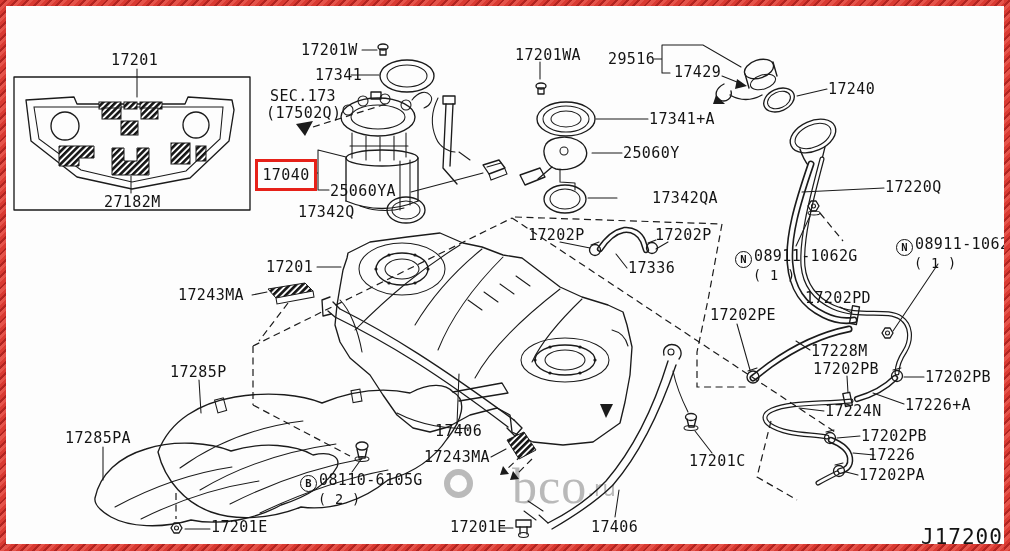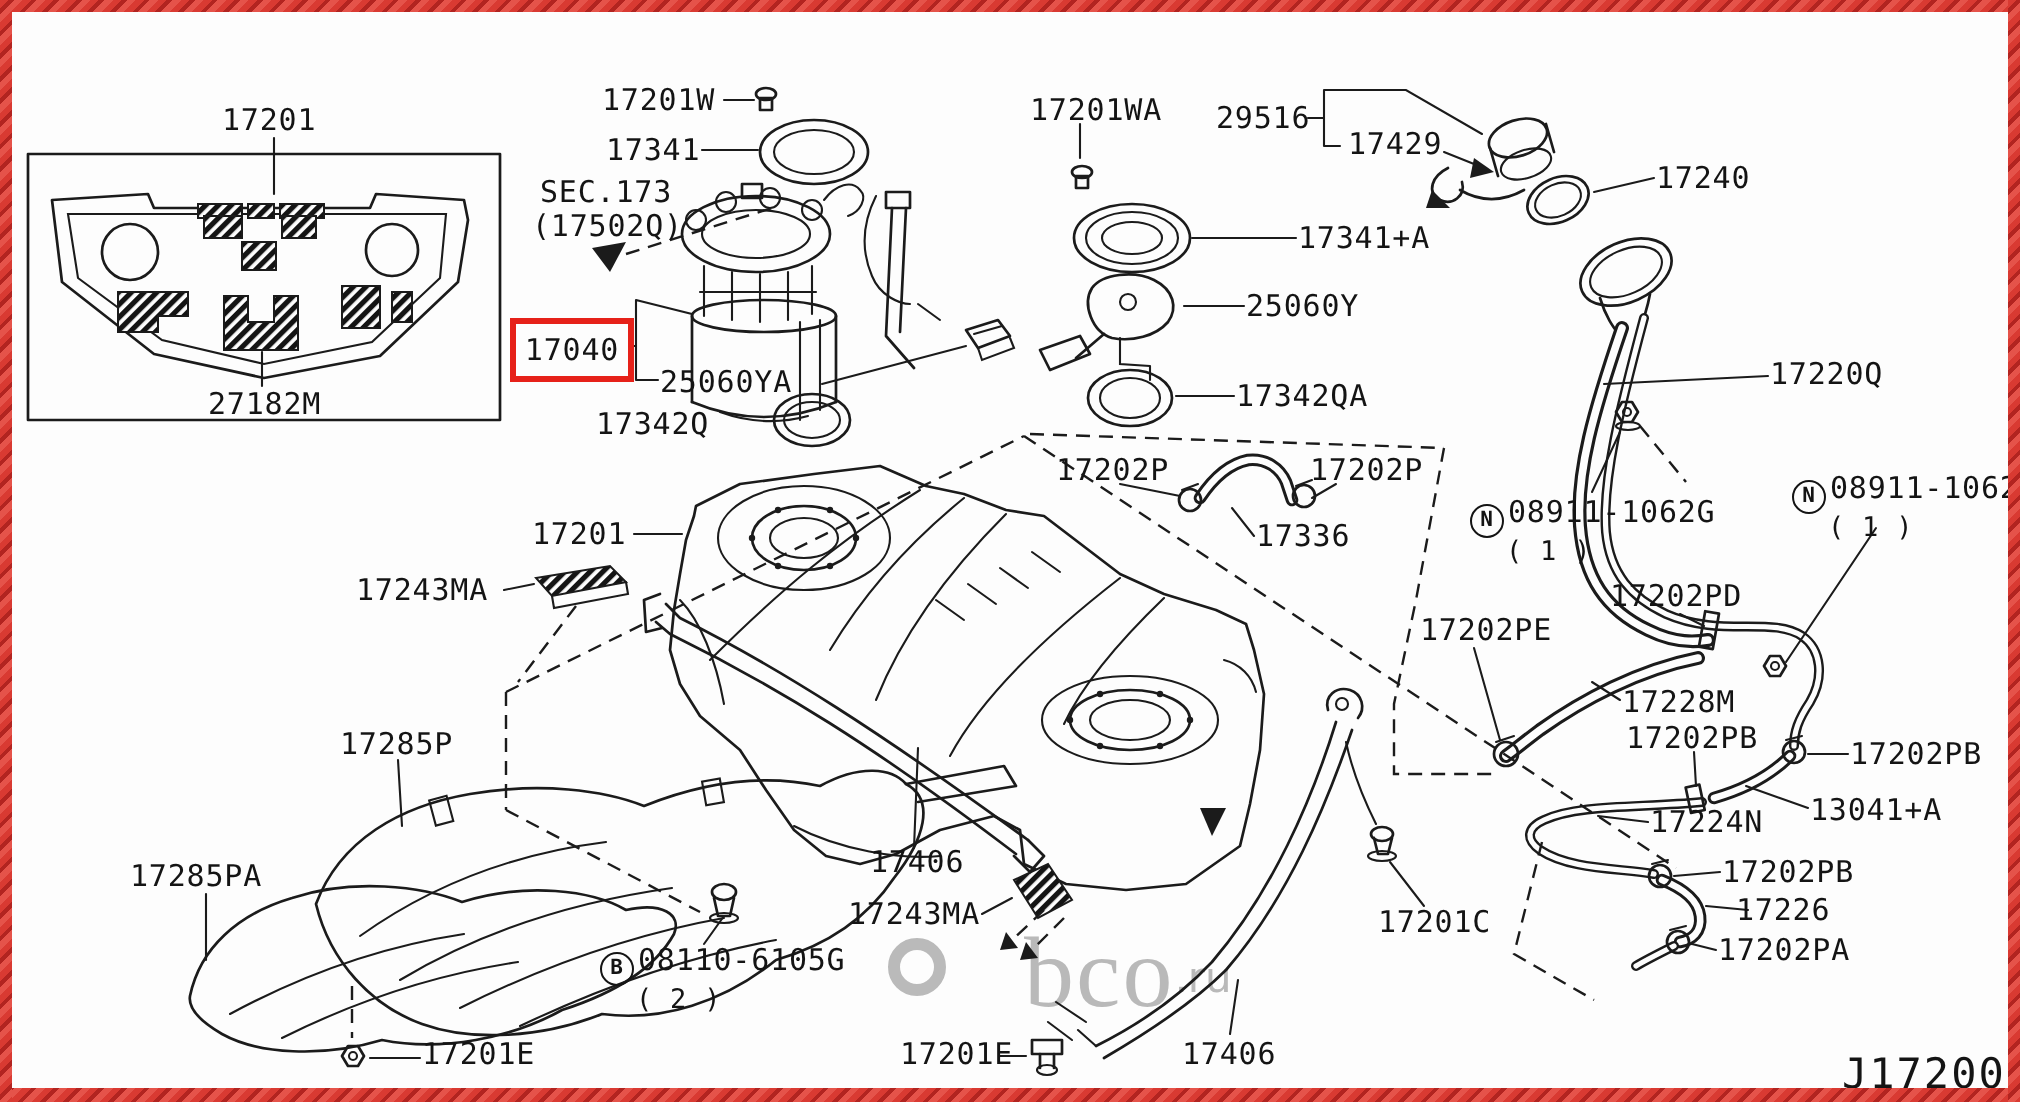--- a/index.html
+++ b/index.html
@@ -282,45 +282,45 @@
     <path class="thin" d="M457,424 L459,374"></path>
     <path class="thin" d="M615,517 L619,490"></path>
   </g>
 </svg>
 
 <div class="hl">17040</div>
 
 <div class="lbl" style="left:111px;top:52px">17201</div>
 <div class="lbl" style="left:104px;top:194px">27182M</div>
 <div class="lbl" style="left:301px;top:42px">17201W</div>
-<div class="lbl" style="left:303px;top:67px">17341</div>
+<div class="lbl" style="left:315px;top:67px">17341</div>
 <div class="lbl" style="left:270px;top:88px"><span>SEC.173</span><br><span style="margin-left:-4px">(17502Q)</span></div>
 <div class="lbl" style="left:330px;top:183px">25060YA</div>
 <div class="lbl" style="left:298px;top:204px">17342Q</div>
 <div class="lbl" style="left:515px;top:47px">17201WA</div>
 <div class="lbl" style="left:608px;top:51px">29516</div>
 <div class="lbl" style="left:674px;top:64px">17429</div>
 <div class="lbl" style="left:828px;top:81px">17240</div>
 <div class="lbl" style="left:649px;top:111px">17341+A</div>
 <div class="lbl" style="left:623px;top:145px">25060Y</div>
-<div class="lbl" style="left:618px;top:190px">17342QA</div>
+<div class="lbl" style="left:652px;top:190px">17342QA</div>
 <div class="lbl" style="left:885px;top:179px">17220Q</div>
 <div class="lbl" style="left:528px;top:227px">17202P</div>
 <div class="lbl" style="left:655px;top:227px">17202P</div>
 <div class="lbl" style="left:628px;top:260px">17336</div>
 <div class="lbl" style="left:735px;top:248px"><span class="circ">N</span><span>08911-1062G</span><div class="qty">( 1 )</div></div>
 <div class="lbl" style="left:896px;top:236px"><span class="circ">N</span><span>08911-1062G</span><div class="qty">( 1 )</div></div>
 <div class="lbl" style="left:266px;top:259px">17201</div>
 <div class="lbl" style="left:178px;top:287px">17243MA</div>
 <div class="lbl" style="left:805px;top:290px">17202PD</div>
 <div class="lbl" style="left:710px;top:307px">17202PE</div>
 <div class="lbl" style="left:811px;top:343px">17228M</div>
 <div class="lbl" style="left:813px;top:361px">17202PB</div>
 <div class="lbl" style="left:925px;top:369px">17202PB</div>
-<div class="lbl" style="left:905px;top:397px">13041+A</div>
+<div class="lbl" style="left:905px;top:397px">17226+A</div>
 <div class="lbl" style="left:825px;top:403px">17224N</div>
 <div class="lbl" style="left:861px;top:428px">17202PB</div>
 <div class="lbl" style="left:868px;top:447px">17226</div>
 <div class="lbl" style="left:859px;top:467px">17202PA</div>
 <div class="lbl" style="left:170px;top:364px">17285P</div>
 <div class="lbl" style="left:65px;top:430px">17285PA</div>
 <div class="lbl" style="left:689px;top:453px">17201C</div>
 <div class="lbl" style="left:300px;top:472px"><span class="circ">B</span><span>08110-6105G</span><div class="qty">( 2 )</div></div>
 <div class="lbl" style="left:435px;top:423px">17406</div>
 <div class="lbl" style="left:424px;top:449px">17243MA</div>

